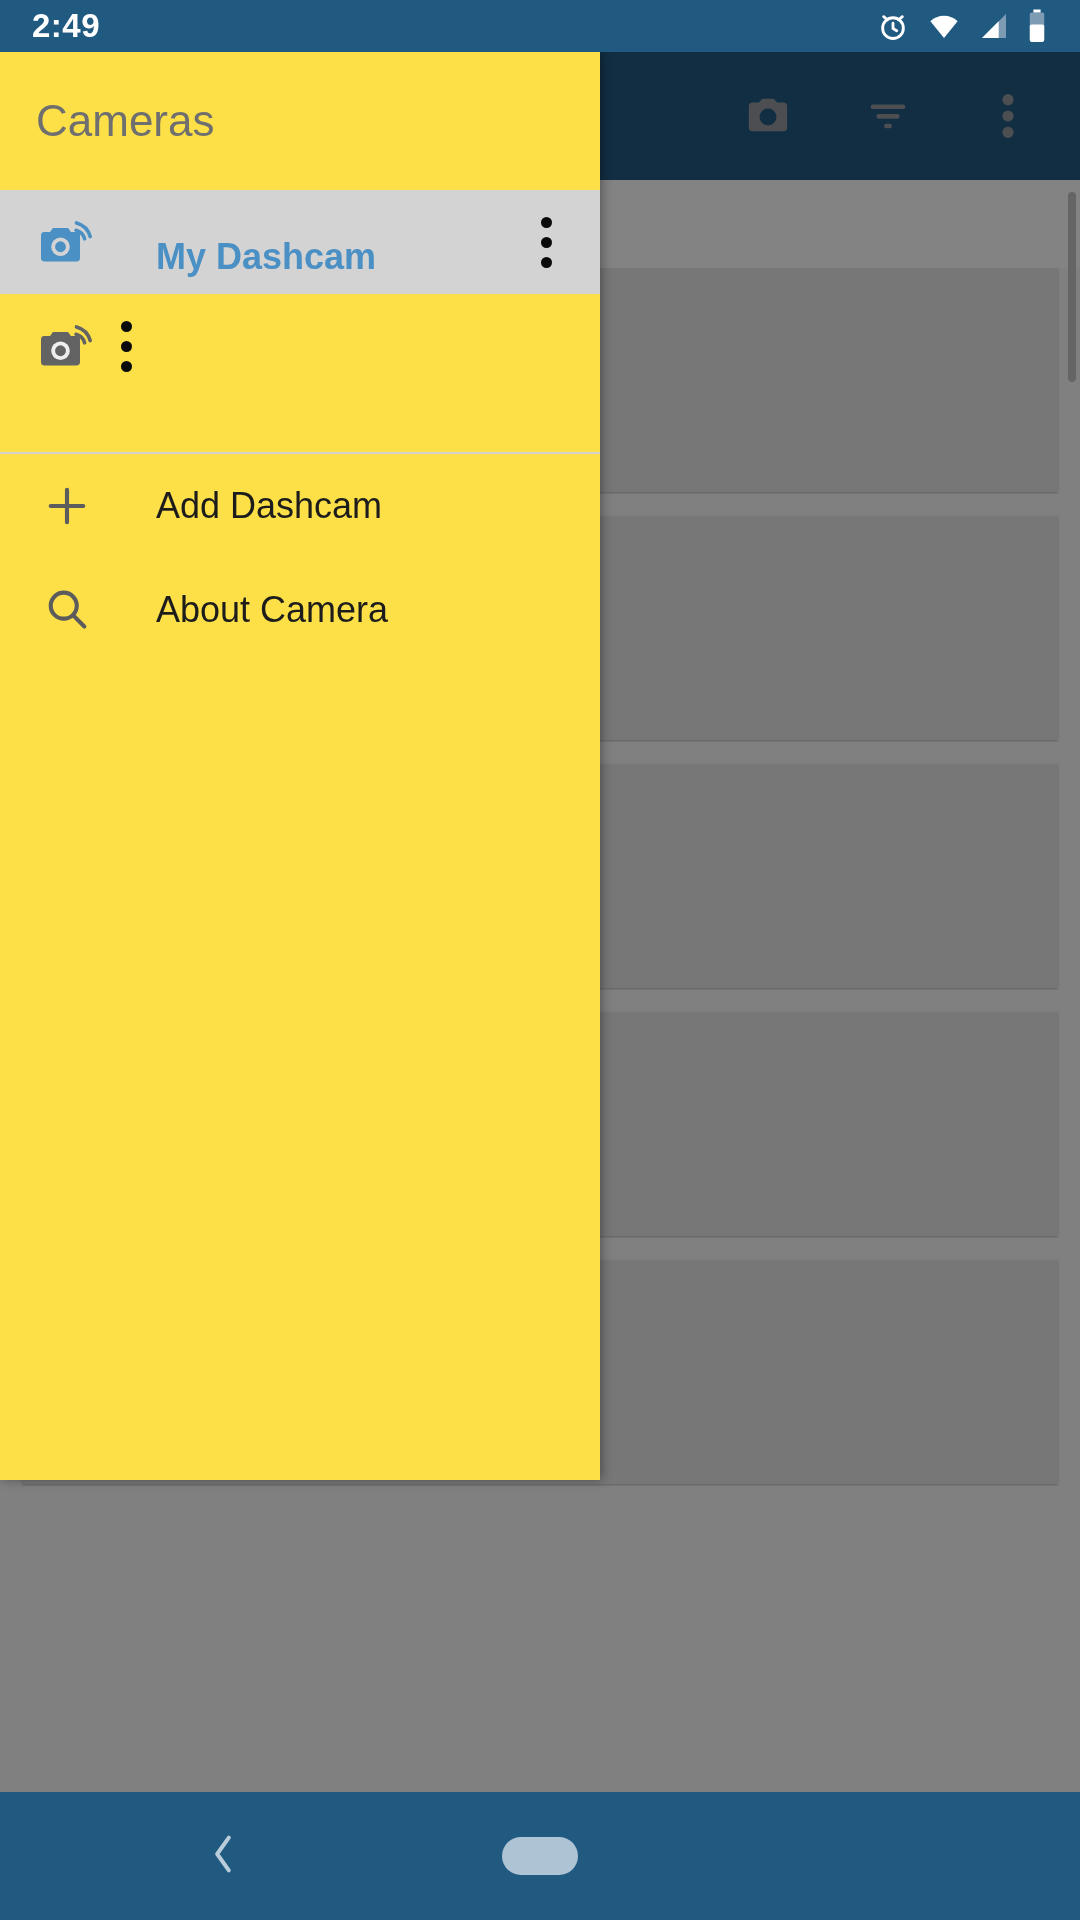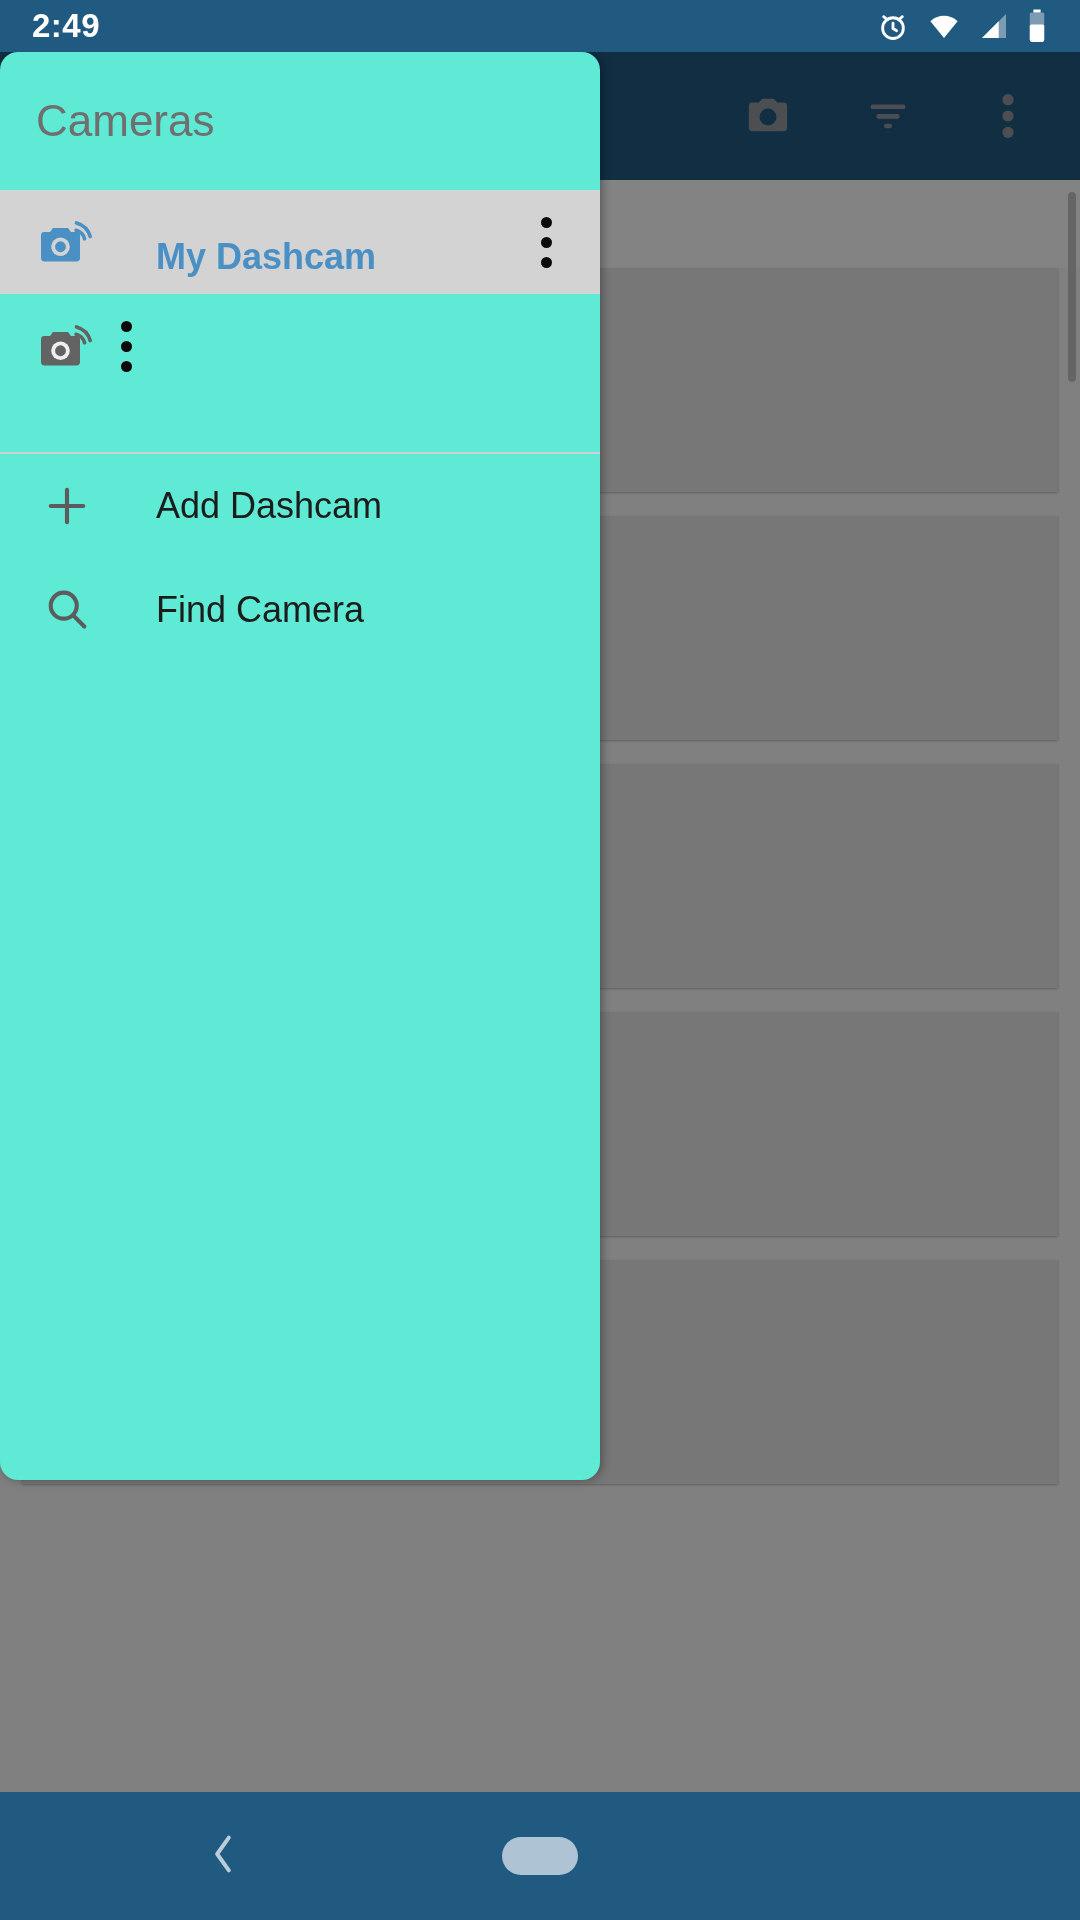--- a/index.html
+++ b/index.html
@@ -59,23 +59,23 @@
   .hood    { position:absolute; left:0; bottom:0; width:224px; height:26px; background:#1b1d20; }
   .wmark   { position:absolute; right:44px; bottom:6px; font-size:9px; color:#8c8c8c; font-family:"Liberation Mono", monospace; letter-spacing:.4px; white-space:nowrap; }
   .scroll-ind { position:absolute; right:4px; top:140px; width:8px; height:190px; background:#b9b9b9; border-radius:4px; }
 
   
   .scrim { position: absolute; top: 52px; left: 0; width: 1080px; height: 1740px; background: rgba(0,0,0,.45); z-index: 40; }
 
   
   .drawer {
     position: absolute; top: 52px; left: 0; width: 600px; height: 1428px;
-    background: #5eead4; z-index: 50;
+    background: #fde047; z-index: 50;
     box-shadow: 2px 0 10px rgba(0,0,0,.35);
-    display: flex; flex-direction: column; border-radius: 18px;
+    display: flex; flex-direction: column;
   }
   .drawer-header { height: 138px; display: flex; align-items: center; padding-left: 36px; }
   .drawer-title { font-size: 44px; color: #6f6f6f; font-weight: normal; }
 
   .cam-item {
     height: 104px; display: flex; align-items: center; position: relative;
     padding-left: 36px; padding-right: 26px;
   }
   .cam-item.selected { background: #d3d3d3; }
   .cam-icon { width: 62px; height: 62px; display: flex; align-items: center; justify-content: center; flex: 0 0 62px; }
@@ -292,21 +292,21 @@
       <span class="menu-label">Add Dashcam</span>
     </div>
 
     <div class="menu-item">
       <span class="menu-icon">
         <svg width="52" height="52" viewBox="0 0 24 24" fill="none" stroke="#5c5c5c" stroke-width="1.9" stroke-linecap="round">
           <circle cx="10.5" cy="10" r="6"></circle>
             <line x1="15" y1="14.6" x2="20" y2="19.6"></line>
         </svg>
       </span>
-      <span class="menu-label">Find Camera</span>
+      <span class="menu-label">About Camera</span>
     </div>
 
 
   </div>
 
   <div class="statusbar">
     <div class="status-time">2:49</div>
     <div class="status-icons">
       <span>
         <svg width="34" height="34" viewBox="0 0 24 24" fill="none" stroke="#fff" stroke-width="2">

